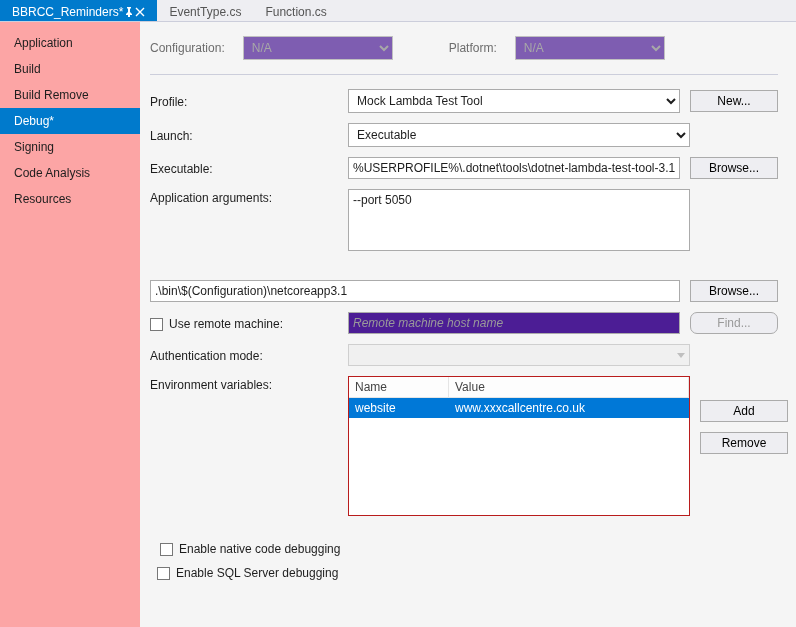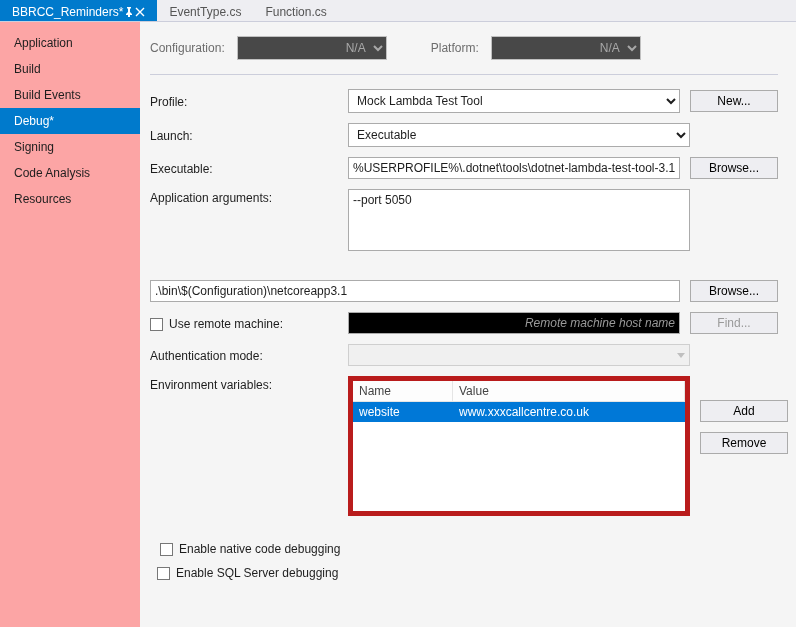--- a/index.html
+++ b/index.html
@@ -63,21 +63,21 @@
   }
   .content {
     flex: 1;
     background: #f5f5f5;
     padding: 14px 18px 14px 10px;
     overflow: auto;
   }
   .toprow {
     display: flex;
     align-items: center;
-    gap: 12px;
+    gap: 18px;
     color: #6d6d6d;
     margin-bottom: 14px;
   }
   .hr {
     border-top: 1px solid #cccedb;
     margin: 0 0 14px 0;
   }
   .form { display: flex; flex-direction: column; gap: 10px; }
   .row {
     display: flex;
@@ -98,46 +98,45 @@
   select, input[type=text], textarea {
     width: 100%;
     font-family: inherit;
     font-size: 12px;
     border: 1px solid #ababab;
     background: #fff;
     padding: 3px 4px;
     color: #1e1e1e;
   }
   select:disabled, input:disabled, textarea:disabled {
-    background: #000000;
+    background: #4c1d95;
     color: #888;
-    text-align: right;
   }
   textarea { resize: none; height: 62px; }
   .btn {
     width: 88px;
     height: 22px;
     background: #eeeef2;
     border: 1px solid #ababab;
     font-family: inherit;
     font-size: 12px;
     cursor: pointer;
     flex-shrink: 0;
   }
-  .btn:disabled { color:#9a9a9a; }
+  .btn:disabled { color:#9a9a9a;border-radius:7px; }
   .sidebtns {
     display:flex;
     flex-direction:column;
     gap:10px;
     width:78px;
     flex-shrink:0;
     padding-top: 24px;
   }
   .grid {
-    border:5px solid #b91c1c;
+    border:1px solid #b91c1c;
     background:#fff;
     height:140px;
     display:flex;
     flex-direction:column;
   }
   .grid-head {
     display:flex;
     background:#fdfdfd;
     border-bottom:1px solid #e5e5e5;
   }
@@ -203,21 +202,21 @@
   </div>
   <div class="tab">
     <span>Function.cs</span>
   </div>
 </div>
 
 <div class="main">
   <div class="sidenav">
     <div class="sidenav-item"><span>Application</span></div>
     <div class="sidenav-item"><span>Build</span></div>
-    <div class="sidenav-item"><span>Build Events</span></div>
+    <div class="sidenav-item"><span>Build Remove</span></div>
     <div class="sidenav-item active"><span>Debug*</span></div>
     <div class="sidenav-item"><span>Signing</span></div>
     <div class="sidenav-item"><span>Code Analysis</span></div>
     <div class="sidenav-item"><span>Resources</span></div>
   </div>
 
   <div class="content">
     <div class="toprow">
       <span>Configuration:</span>
       <select disabled="" style="width:150px">

